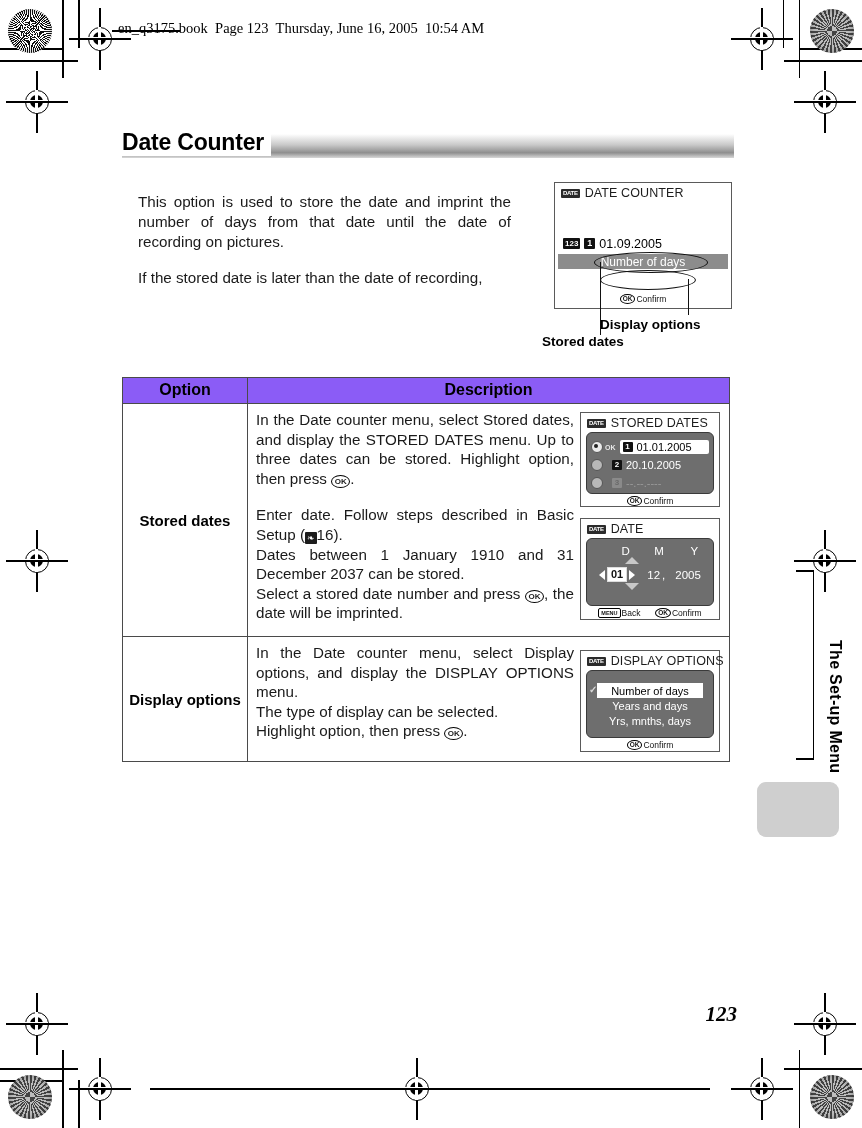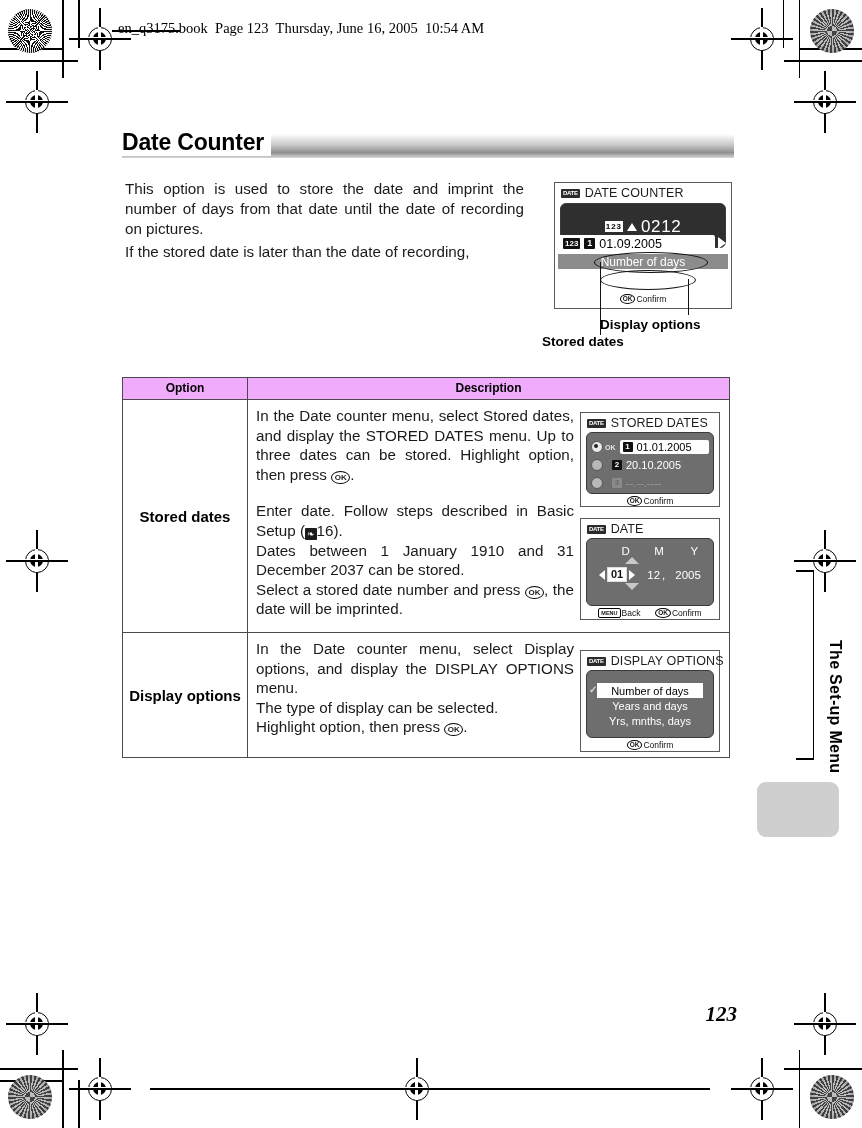--- a/index.html
+++ b/index.html
@@ -101,21 +101,21 @@
 
   .body-text {
     position: absolute;
     left: 122px; top: 176px;
     width: 405px;
     font-size: 15.2px;
     line-height: 20px;
     text-align: justify;
     color: #1a1a1a;
   }
-  .body-text p { margin: 3px; }
+  .body-text p { margin: 16px; }
   .tri-up {
     display: inline-block;
     width: 0; height: 0;
     border-left: 6px solid transparent;
     border-right: 6px solid transparent;
     border-bottom: 8px solid #000;
     vertical-align: 1px;
     margin-right: 2px;
   }
 
@@ -413,22 +413,22 @@
     left: 122px; top: 377px;
     width: 608px;
     border-collapse: collapse;
     font-size: 15px;
   }
   .opt-table th, .opt-table td {
     border: 1.5px solid #4a4a4a;
     vertical-align: top;
   }
   .opt-table thead th {
-    background: #f0abfc;
-    font-size: 12px;
+    background: #8b5cf6;
+    font-size: 16px;
     font-weight: bold;
     padding: 3px 0 4px;
     text-align: center;
   }
   .col-opt { width: 124px; }
   .cell-opt {
     text-align: center;
     font-weight: bold;
     font-size: 15px;
     vertical-align: middle !important;
@@ -589,25 +589,20 @@
 
 <div class="body-text">
   <p>This option is used to store the date and imprint the number of days from that date until the date of recording on pictures.</p>
   <p>If the stored date is later than the date of recording,</p>
 </div>
 
 <div class="lcd" id="lcd-date-counter">
   <div class="lcd-title">
     <span class="date-badge">DATE</span>
     <span>DATE COUNTER</span>
-  </div>
-  <div class="lcd-body">
-    <div class="counter-value">
-      <span class="seg123">123</span><span class="up-small"></span><span>0212</span>
-    </div>
   </div>
   <div class="row-white">
     <span class="seg-dark">123</span>
     <span class="seg-num">1</span>
     <span>01.09.2005</span>
   </div>
   <div class="arrow-right"></div>
   <div class="row-gray">
     <span>Number of days</span>
   </div>

